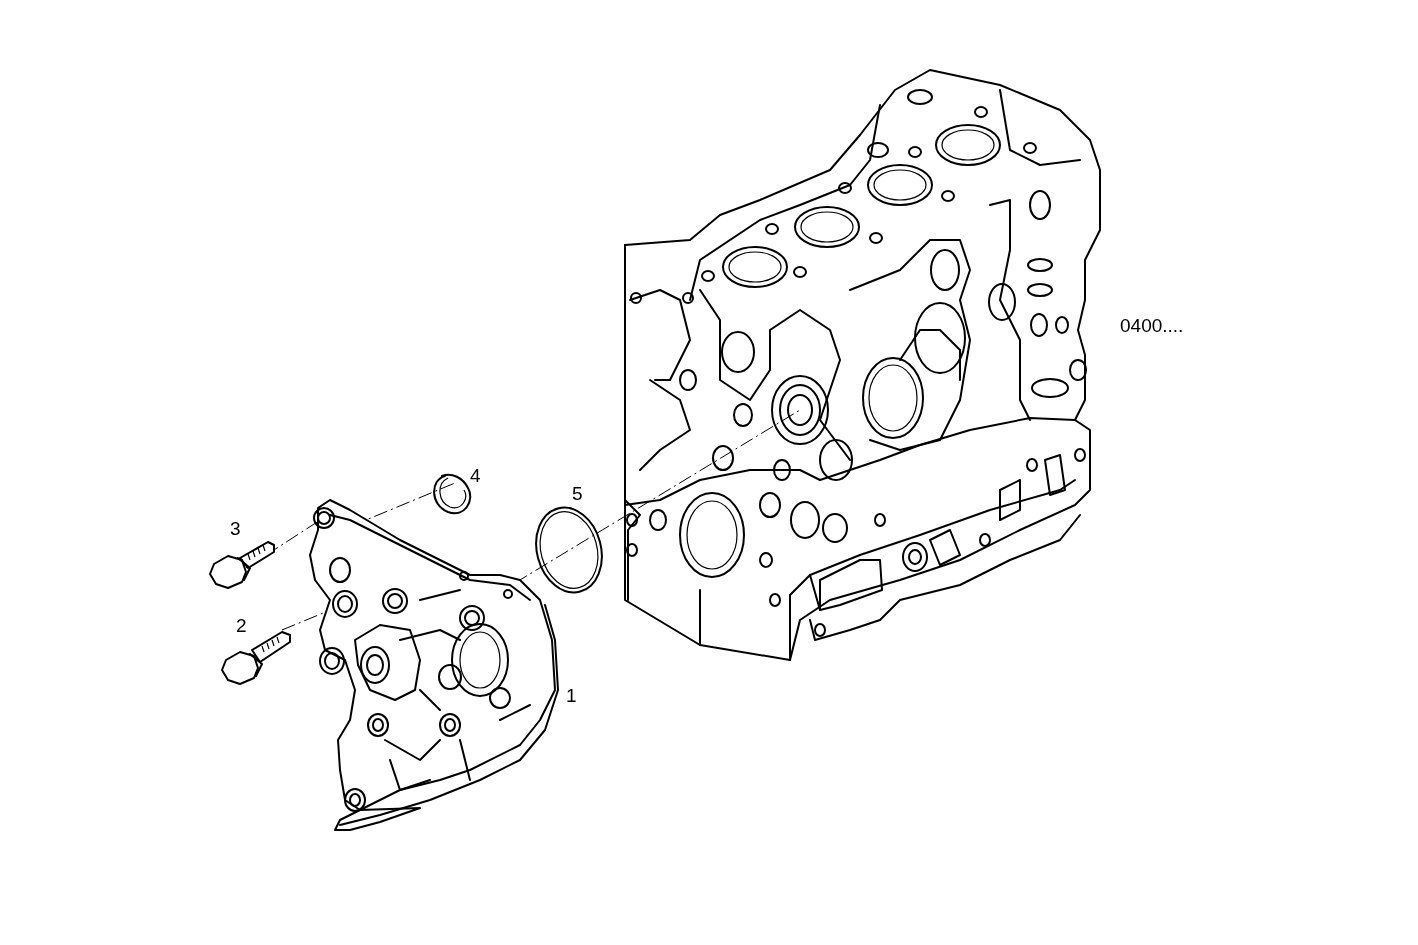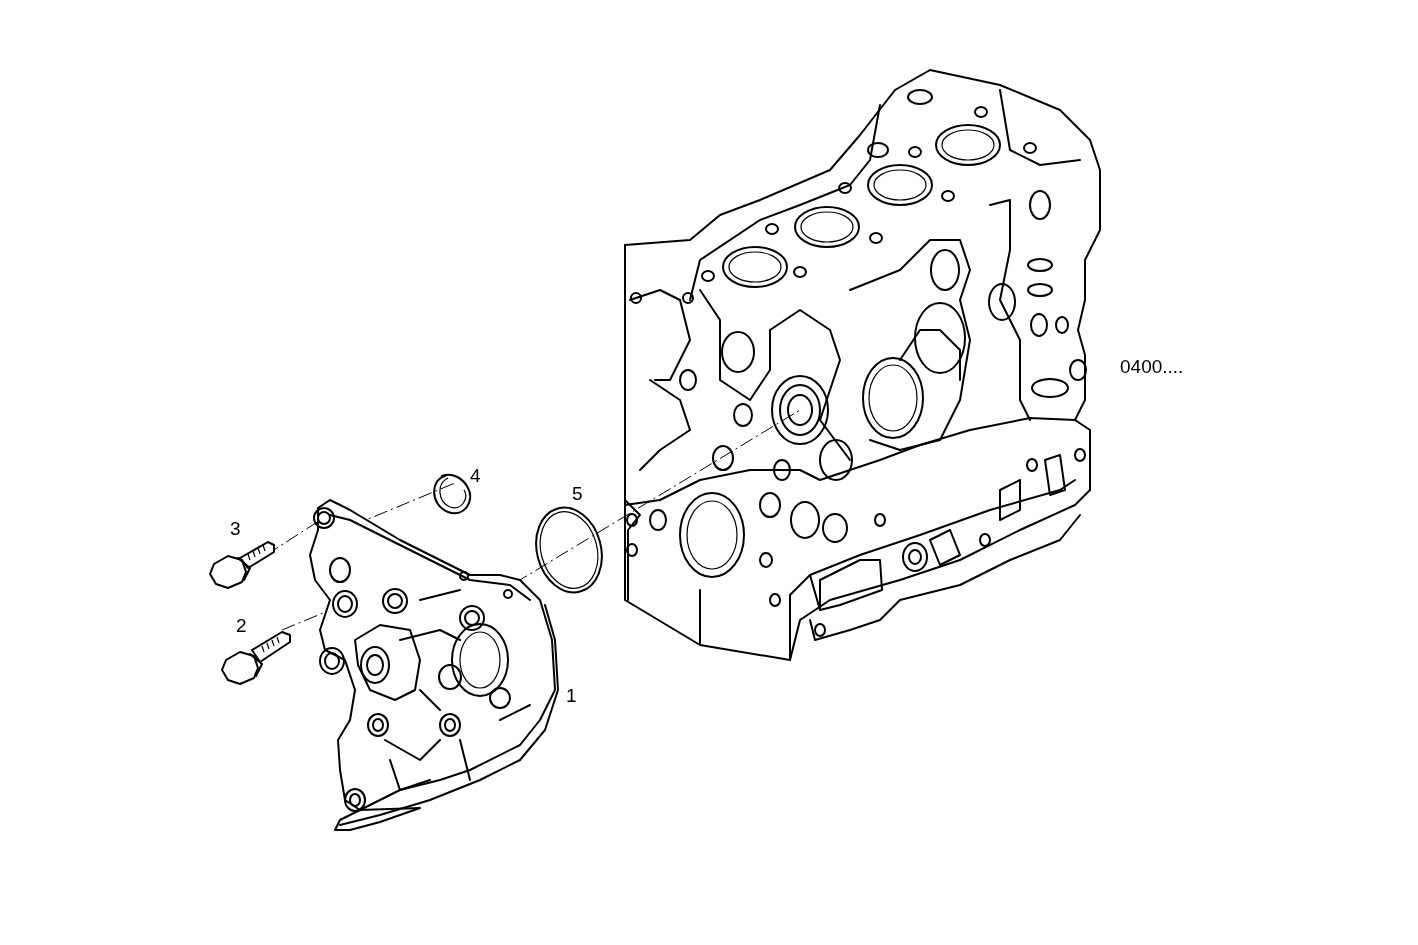--- a/index.html
+++ b/index.html
@@ -165,14 +165,14 @@
     <ellipse class="ln" cx="569" cy="550" rx="32" ry="43" transform="rotate(-15 569 550)"></ellipse>
     <ellipse class="thin" cx="569" cy="550" rx="28" ry="39" transform="rotate(-15 569 550)"></ellipse>
   </g>
 </svg>
 
 <span class="lbl" style="left:566px; top:686px;">1</span>
 <span class="lbl" style="left:236px; top:616px;">2</span>
 <span class="lbl" style="left:230px; top:519px;">3</span>
 <span class="lbl" style="left:470px; top:466px;">4</span>
 <span class="lbl" style="left:572px; top:484px;">5</span>
-<span class="lbl" style="left:1120px; top:316px;margin-top:41px;">0400....</span>
+<span class="lbl" style="left:1120px; top:316px;">0400....</span>
 </div>
 
 </body></html>

